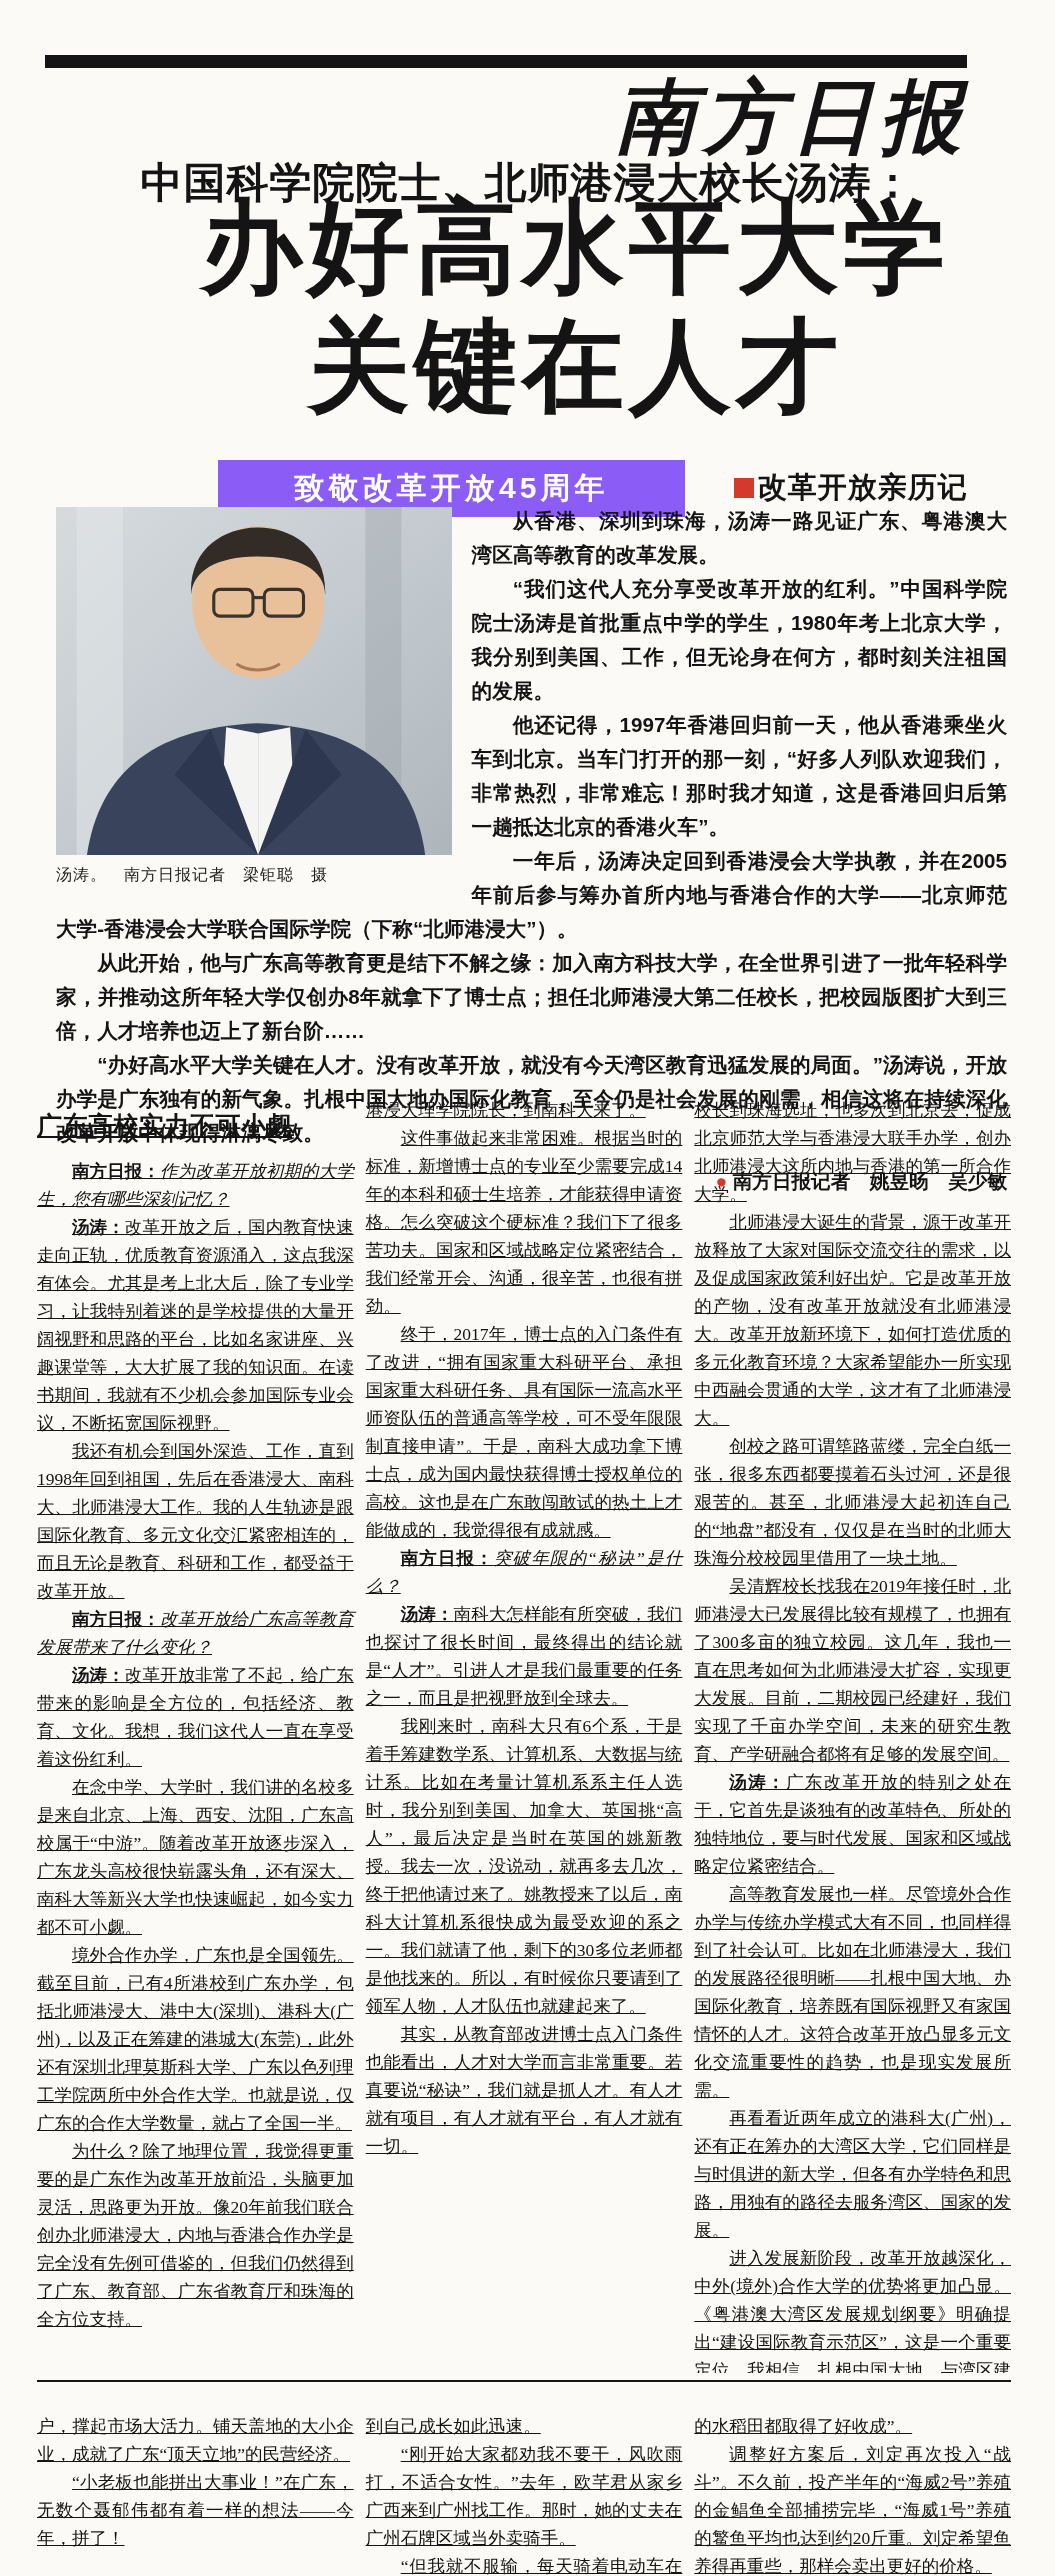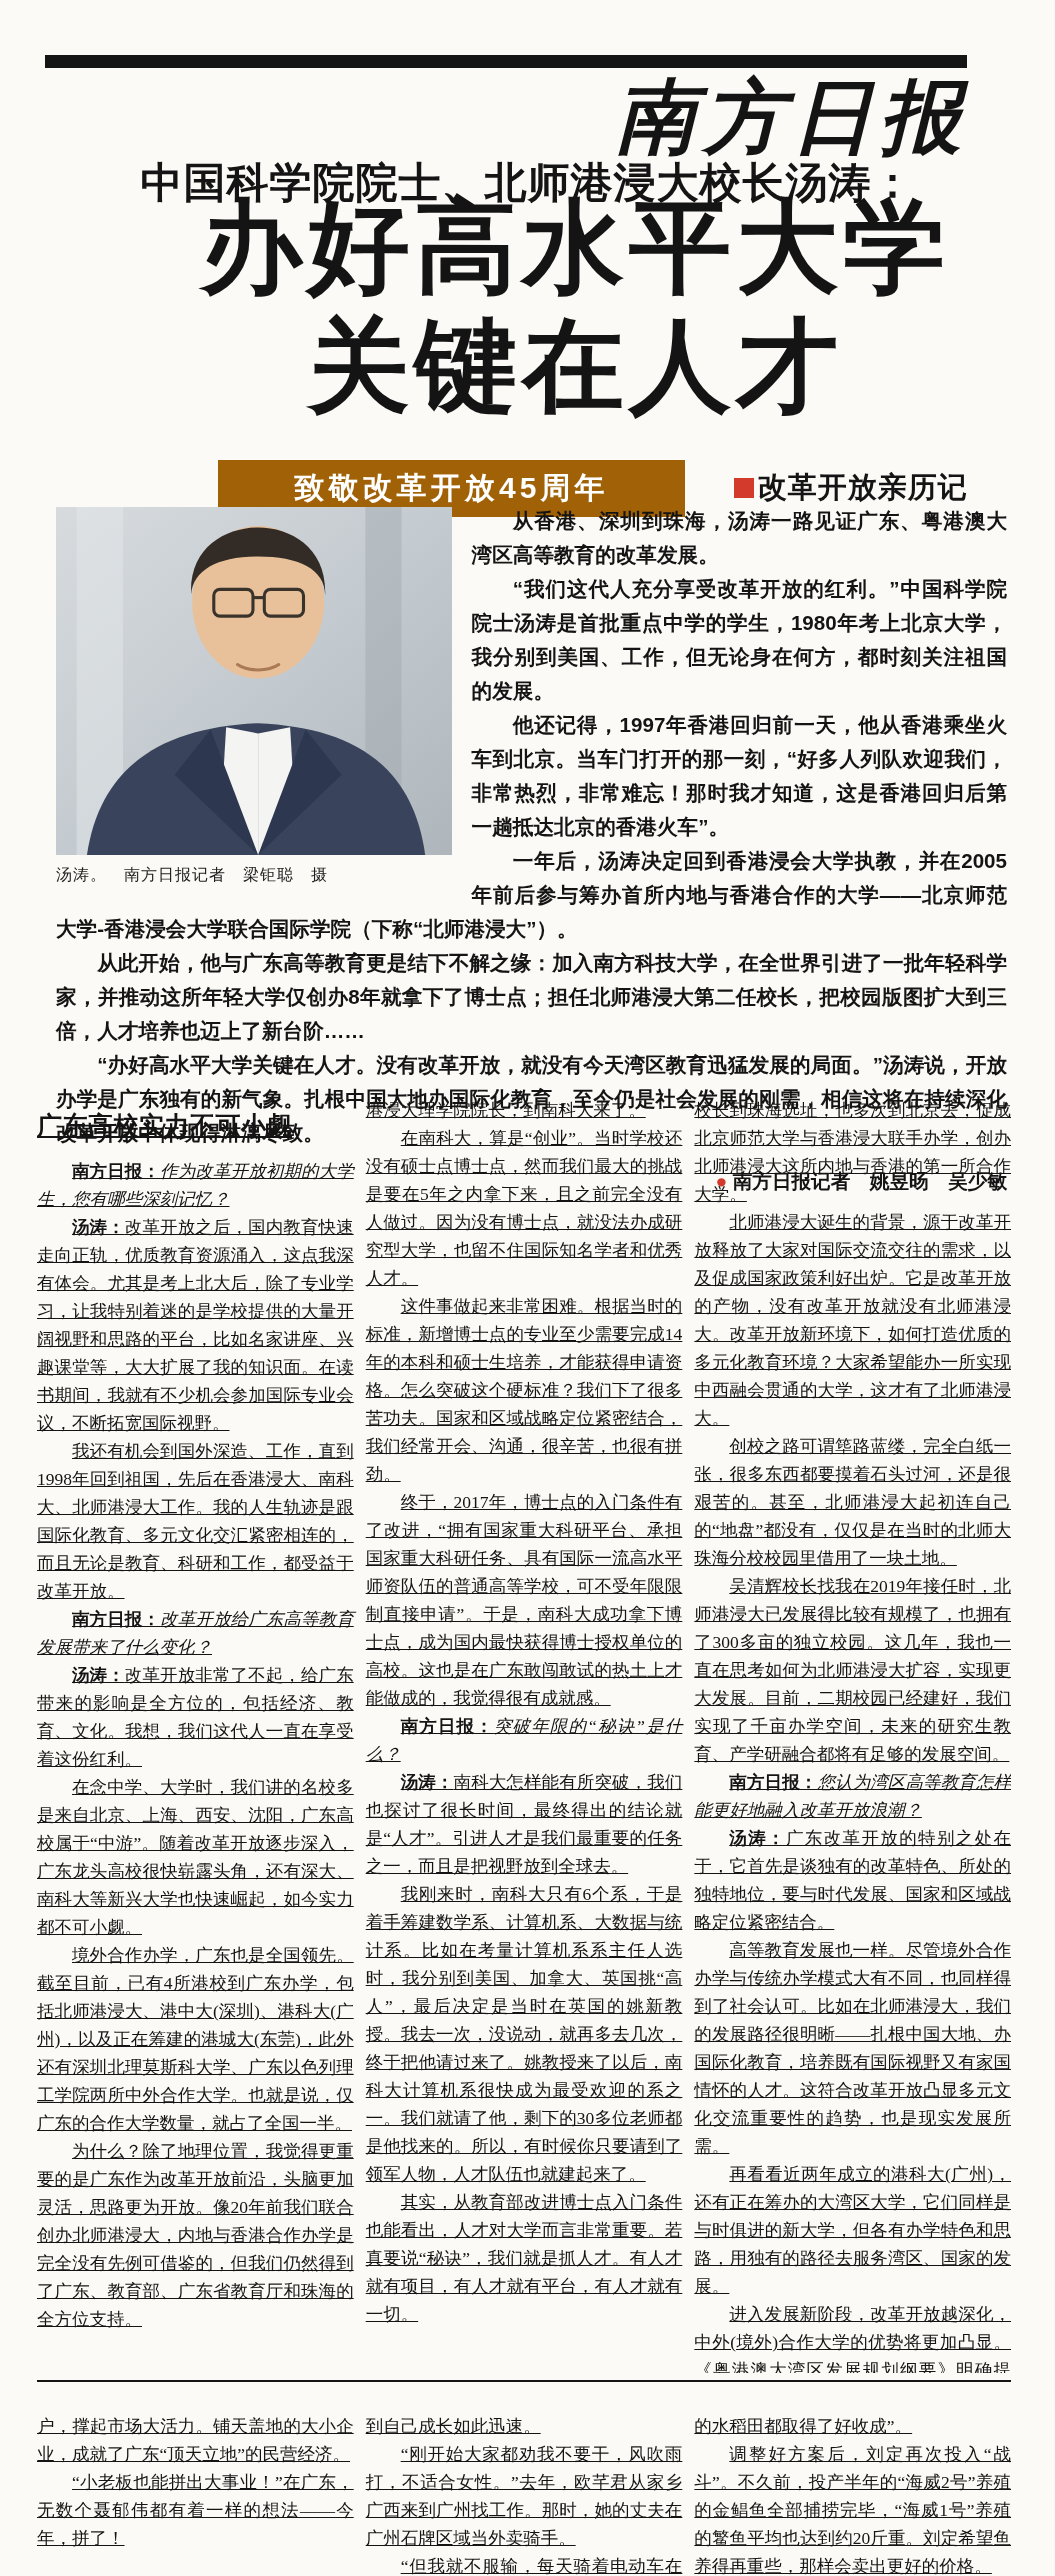--- a/index.html
+++ b/index.html
@@ -52,21 +52,21 @@
 
   <div class="topbar"></div>
   <div class="masthead">南方日报</div>
 
   <div class="kicker">中国科学院院士、北师港浸大校长汤涛：</div>
   <div class="bigtitle">
     <div>办好高水平大学</div>
     <div>关键在人才</div>
   </div>
 
-  <div class="banner" style="background: #a16207;">致敬改革开放45周年</div>
+  <div class="banner" style="background: #8b5cf6;">致敬改革开放45周年</div>
   <div class="series">
     <span class="sq" style="background: rgb(212, 58, 44);"></span>
     <span>改革开放亲历记</span>
   </div>
 
   <div class="lede">
     <figure>
       <svg class="photo" viewBox="0 0 768 676" preserveAspectRatio="none">
         <defs>
           <linearGradient id="bgg" x1="0" y1="0" x2="1" y2="1">
@@ -113,34 +113,32 @@
         <p class="para"><span class="q-label">汤涛：</span><span>改革开放之后，国内教育快速走向正轨，优质教育资源涌入，这点我深有体会。尤其是考上北大后，除了专业学习，让我特别着迷的是学校提供的大量开阔视野和思路的平台，比如名家讲座、兴趣课堂等，大大扩展了我的知识面。在读书期间，我就有不少机会参加国际专业会议，不断拓宽国际视野。</span></p>
         <p class="para">我还有机会到国外深造、工作，直到1998年回到祖国，先后在香港浸大、南科大、北师港浸大工作。我的人生轨迹是跟国际化教育、多元文化交汇紧密相连的，而且无论是教育、科研和工作，都受益于改革开放。</p>
         <p class="para q"><span class="q-label">南方日报：</span><span class="q-text">改革开放给广东高等教育发展带来了什么变化？</span></p>
         <p class="para"><span class="q-label">汤涛：</span><span>改革开放非常了不起，给广东带来的影响是全方位的，包括经济、教育、文化。我想，我们这代人一直在享受着这份红利。</span></p>
         <p class="para">在念中学、大学时，我们讲的名校多是来自北京、上海、西安、沈阳，广东高校属于“中游”。随着改革开放逐步深入，广东龙头高校很快崭露头角，还有深大、南科大等新兴大学也快速崛起，如今实力都不可小觑。</p>
         <p class="para">境外合作办学，广东也是全国领先。截至目前，已有4所港校到广东办学，包括北师港浸大、港中大(深圳)、港科大(广州)，以及正在筹建的港城大(东莞)，此外还有深圳北理莫斯科大学、广东以色列理工学院两所中外合作大学。也就是说，仅广东的合作大学数量，就占了全国一半。</p>
         <p class="para">为什么？除了地理位置，我觉得更重要的是广东作为改革开放前沿，头脑更加灵活，思路更为开放。像20年前我们联合创办北师港浸大，内地与香港合作办学是完全没有先例可借鉴的，但我们仍然得到了广东、教育部、广东省教育厅和珠海的全方位支持。</p>
       </div>
       <div class="col">
         <p class="para pc">港浸大理学院院长，到南科大来了。</p>
-        <p class="para">在南科大，算是“创业”。当时学校还没有硕士点博士点，然而我们最大的挑战是要在5年之内拿下来，且之前完全没有人做过。因为没有博士点，就没法办成研究型大学，也留不住国际知名学者和优秀人才。</p>
         <p class="para">这件事做起来非常困难。根据当时的标准，新增博士点的专业至少需要完成14年的本科和硕士生培养，才能获得申请资格。怎么突破这个硬标准？我们下了很多苦功夫。国家和区域战略定位紧密结合，我们经常开会、沟通，很辛苦，也很有拼劲。</p>
         <p class="para">终于，2017年，博士点的入门条件有了改进，“拥有国家重大科研平台、承担国家重大科研任务、具有国际一流高水平师资队伍的普通高等学校，可不受年限限制直接申请”。于是，南科大成功拿下博士点，成为国内最快获得博士授权单位的高校。这也是在广东敢闯敢试的热土上才能做成的，我觉得很有成就感。</p>
         <p class="para q"><span class="q-label">南方日报：</span><span class="q-text">突破年限的“秘诀”是什么？</span></p>
         <p class="para"><span class="q-label">汤涛：</span><span>南科大怎样能有所突破，我们也探讨了很长时间，最终得出的结论就是“人才”。引进人才是我们最重要的任务之一，而且是把视野放到全球去。</span></p>
         <p class="para">我刚来时，南科大只有6个系，于是着手筹建数学系、计算机系、大数据与统计系。比如在考量计算机系系主任人选时，我分别到美国、加拿大、英国挑“高人”，最后决定是当时在英国的姚新教授。我去一次，没说动，就再多去几次，终于把他请过来了。姚教授来了以后，南科大计算机系很快成为最受欢迎的系之一。我们就请了他，剩下的30多位老师都是他找来的。所以，有时候你只要请到了领军人物，人才队伍也就建起来了。</p>
         <p class="para">其实，从教育部改进博士点入门条件也能看出，人才对大学而言非常重要。若真要说“秘诀”，我们就是抓人才。有人才就有项目，有人才就有平台，有人才就有一切。</p>
       </div>
       <div class="col">
         <p class="para pc">校长到珠海选址，也多次到北京去，促成北京师范大学与香港浸大联手办学，创办北师港浸大这所内地与香港的第一所合作大学。</p>
         <p class="para">北师港浸大诞生的背景，源于改革开放释放了大家对国际交流交往的需求，以及促成国家政策利好出炉。它是改革开放的产物，没有改革开放就没有北师港浸大。改革开放新环境下，如何打造优质的多元化教育环境？大家希望能办一所实现中西融会贯通的大学，这才有了北师港浸大。</p>
         <p class="para">创校之路可谓筚路蓝缕，完全白纸一张，很多东西都要摸着石头过河，还是很艰苦的。甚至，北师港浸大起初连自己的“地盘”都没有，仅仅是在当时的北师大珠海分校校园里借用了一块土地。</p>
         <p class="para">吴清辉校长找我在2019年接任时，北师港浸大已发展得比较有规模了，也拥有了300多亩的独立校园。这几年，我也一直在思考如何为北师港浸大扩容，实现更大发展。目前，二期校园已经建好，我们实现了千亩办学空间，未来的研究生教育、产学研融合都将有足够的发展空间。</p>
-        <p class="para q"><span class="q-label">南方日报：</span><span class="q-text">您认为湾区高等教育怎样能更好地融入改革开放浪潮？</span></p>
         <p class="para"><span class="q-label">汤涛：</span><span>广东改革开放的特别之处在于，它首先是谈独有的改革特色、所处的独特地位，要与时代发展、国家和区域战略定位紧密结合。</span></p>
         <p class="para">高等教育发展也一样。尽管境外合作办学与传统办学模式大有不同，也同样得到了社会认可。比如在北师港浸大，我们的发展路径很明晰——扎根中国大地、办国际化教育，培养既有国际视野又有家国情怀的人才。这符合改革开放凸显多元文化交流重要性的趋势，也是现实发展所需。</p>
         <p class="para">再看看近两年成立的港科大(广州)，还有正在筹办的大湾区大学，它们同样是与时俱进的新大学，但各有办学特色和思路，用独有的路径去服务湾区、国家的发展。</p>
         <p class="para">进入发展新阶段，改革开放越深化，中外(境外)合作大学的优势将更加凸显。《粤港澳大湾区发展规划纲要》明确提出“建设国际教育示范区”，这是一个重要定位。我相信，扎根中国大地、与湾区建设接轨的国际化办学模式，将迎来更多新的发展机遇。</p>
       </div>
     </div>
 
   <div class="rule"></div>
 
   <div class="cols" id="feature-cols">

